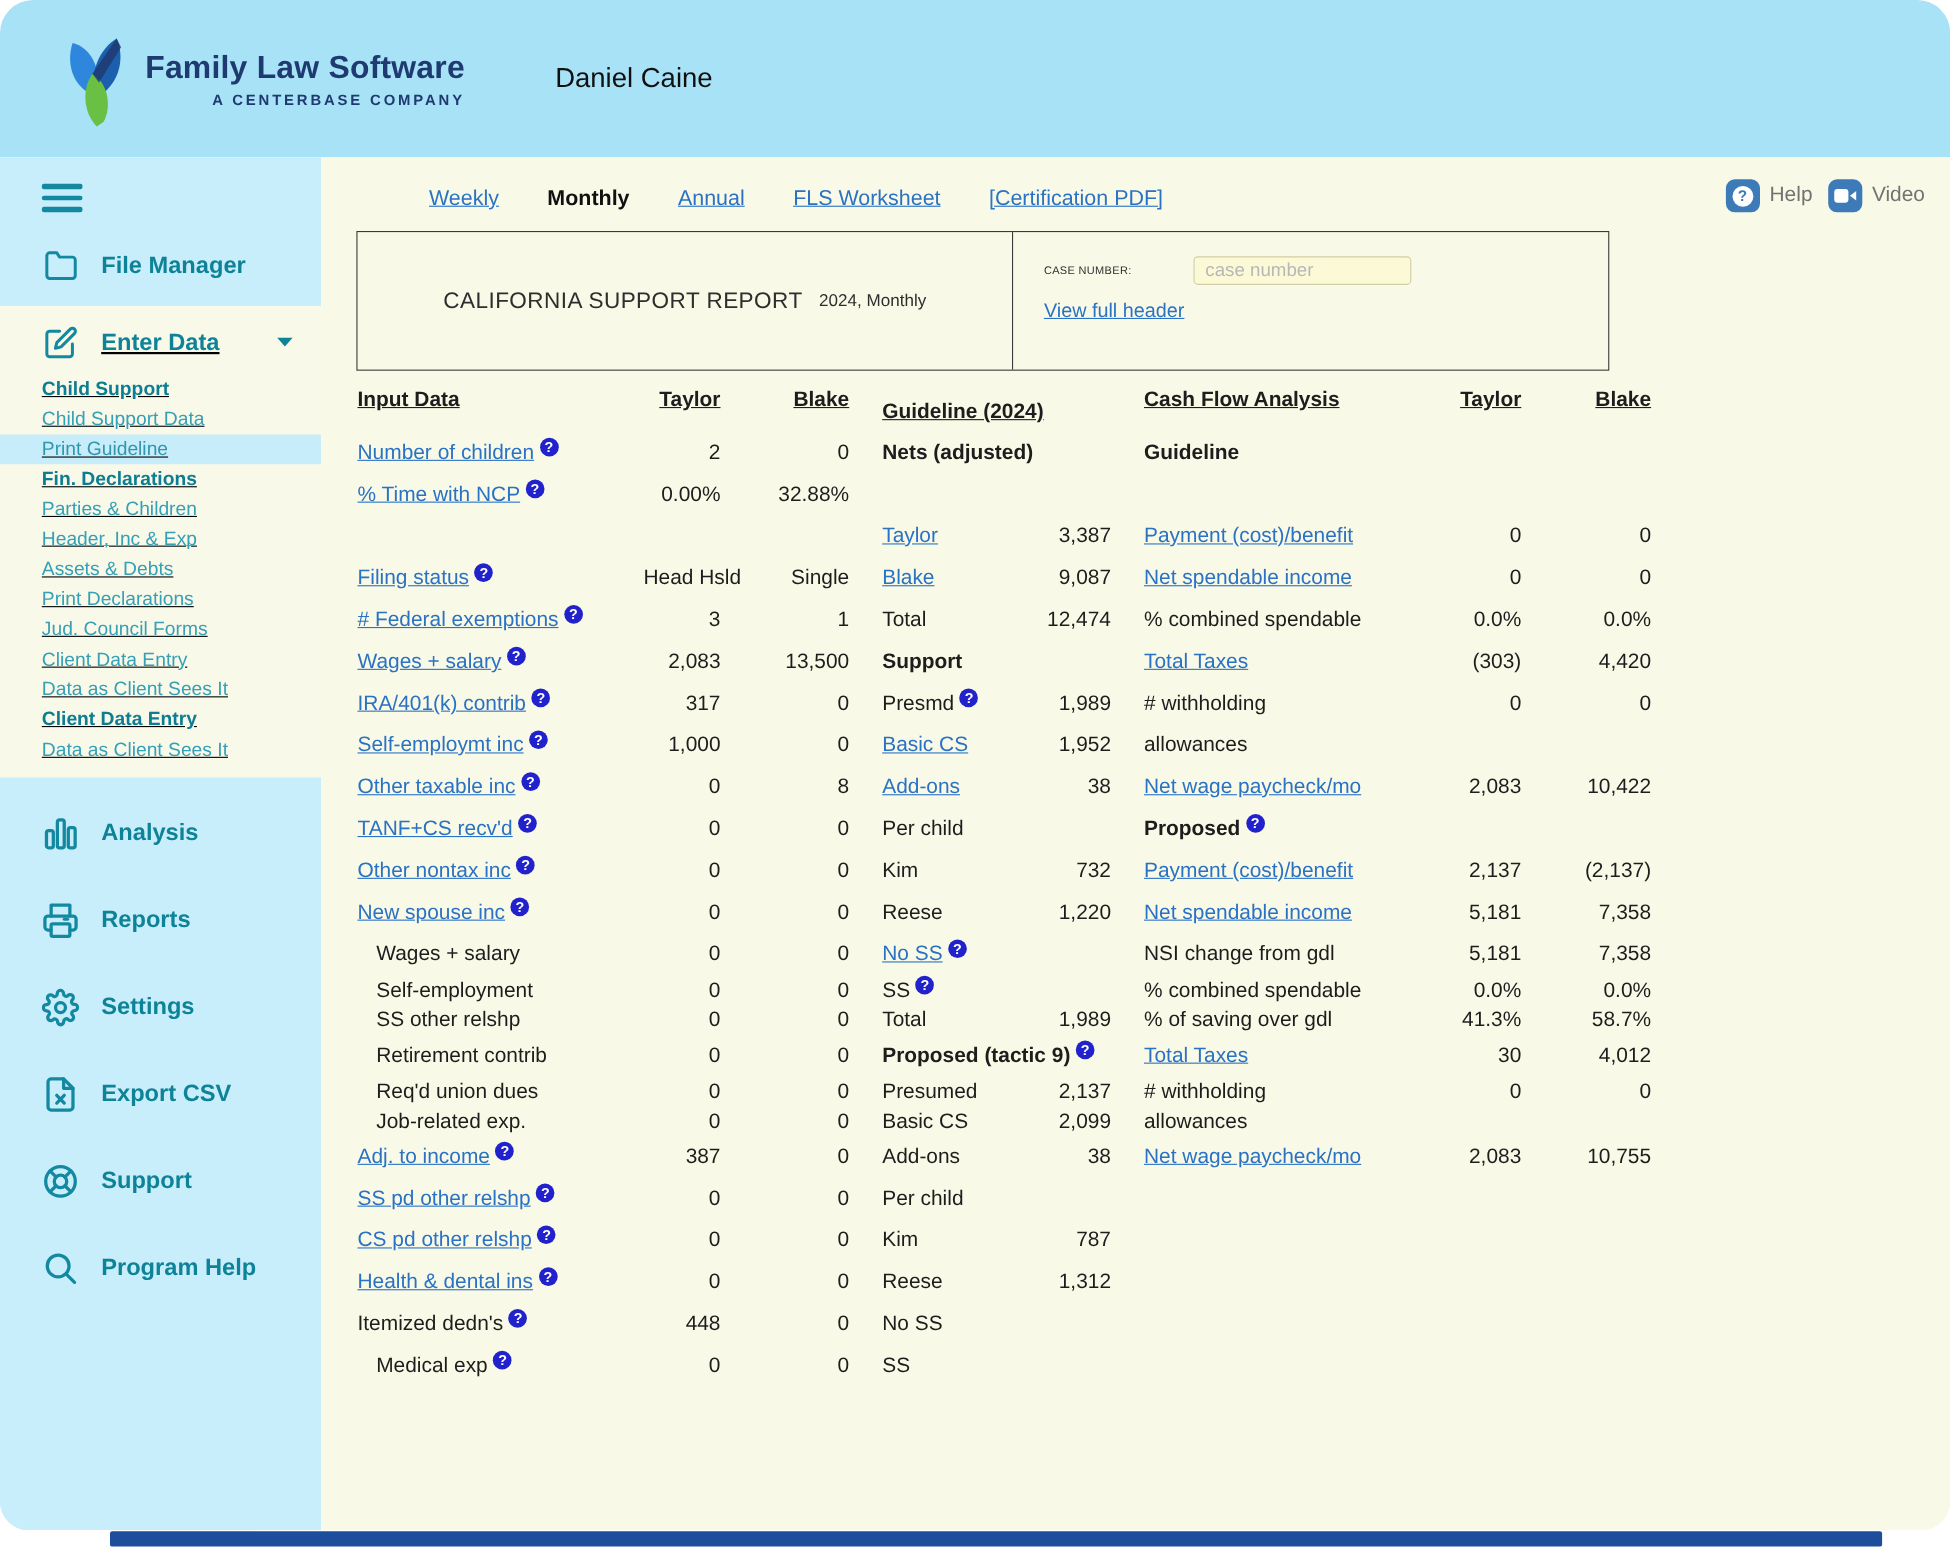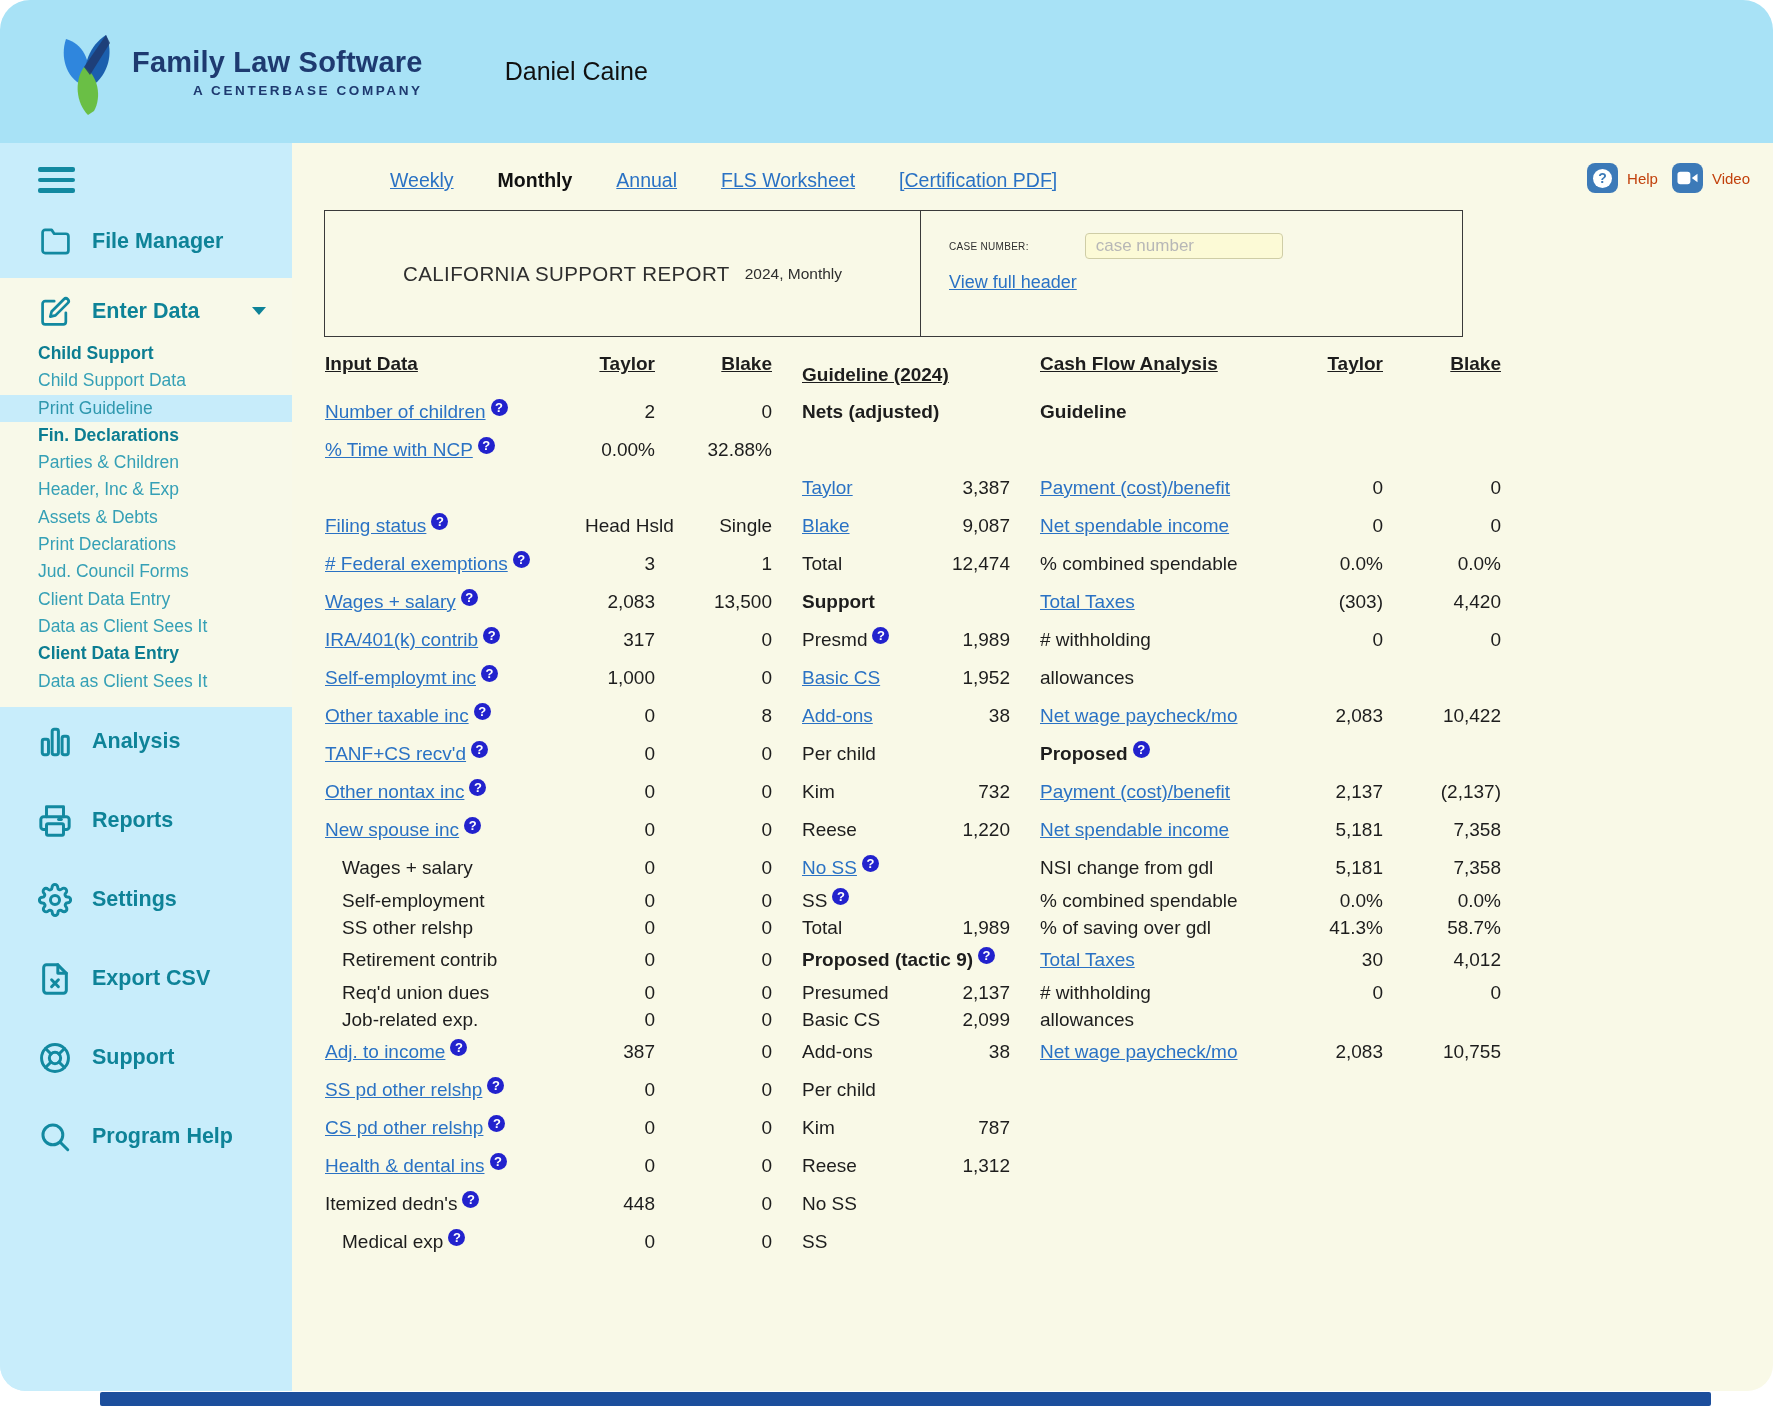--- a/index.html
+++ b/index.html
@@ -22,40 +22,40 @@
   .footer-bar { position:absolute; left:100px; right:62px; top:1px; height:14px; background:#1c4e9c; border-radius:2px; }
 
   
   .sb-top { height:135px; padding:24px 0 0 38px; }
   .hamburger { width:37px; cursor:pointer; }
   .hamburger span { display:block; height:4.5px; border-radius:2px; background:#1289a0; margin-bottom:6px; }
   .sb-item { display:flex; align-items:center; gap:20px; margin-top:32px; cursor:pointer; }
   .sb-item .icon { width:34px; height:34px; display:flex; align-items:center; justify-content:center; flex:0 0 auto; }
   .sb-item .icon svg { width:31px; height:31px; }
   .sb-label { font-size:21.5px; font-weight:700; color:#0e8398; }
-  .sb-enter { background:#f8f9e9; padding:16px 0 12px 0; }
+  .sb-enter { background:#f8f9e9; padding:16px 0 12px 0;text-decoration:underline; }
   .sb-enter .sb-item { margin-top:0; padding-left:38px; }
   .caret { margin-left:auto; margin-right:26px; width:0; height:0; border-left:7px solid transparent; border-right:7px solid transparent; border-top:8px solid #0e8398; }
   .sub-list { margin-top:12px; }
   .sub-item { font-size:17.5px; color:#35a0b6; line-height:27.3px; padding-left:38px; cursor:pointer; white-space:nowrap; }
   .sub-item.bold { font-weight:700; color:#0c7d92; }
   .sub-item.active { background:#c7ecfa; color:#2f98ae; }
-  .sb-bottom { flex:1; background:#c8edfb; padding:10px 0 0 38px; }
+  .sb-bottom { flex:1; background:#c8edfb; padding:26px 0 0 38px; }
   .sb-bottom .sb-item { margin-top:0; margin-bottom:29px; height:50px; }
   .sb-bottom .sb-item .icon svg { width:38px; height:38px; }
 
   
   .tabs { display:flex; align-items:baseline; gap:44px; padding:26px 0 0 98px; font-size:19.5px; }
   .tab { color:#2a72c4; text-decoration:underline; cursor:pointer; }
   .tab.active { color:#111; font-weight:700; text-decoration:none; cursor:default; }
   .topright { position:absolute; top:20px; right:23px; display:flex; align-items:center; }
   .sq-btn { width:31px; height:30px; background:#3c7ab8; border-radius:8px; display:flex; align-items:center; justify-content:center; cursor:pointer; flex:0 0 auto; }
   .hb-q { width:19px; height:19px; background:#fff; border-radius:50%; color:#3c7ab8; font-size:14px; font-weight:700; text-align:center; line-height:19px; }
   .sq-btn svg { width:21px; height:16px; }
-  .btn-label { font-size:15px; color:#c2410c; margin:0 14px 0 9px; }
+  .btn-label { font-size:19px; color:#737373; margin:0 14px 0 9px; }
   .btn-label:last-child { margin-right:0; }
 
   .report-box { margin:18px 0 0 32px; width:1139px; height:127px; border:1.5px solid #3a3a3a; display:flex; background:#f9f9e7; }
   .rb-left { width:596px; border-right:1.5px solid #3a3a3a; display:flex; flex-direction:row; align-items:center; justify-content:center; gap:15px; }
   .rb-title { font-size:20.5px; color:#2e2e2e; letter-spacing:0.4px; }
   .rb-sub { font-size:15.5px; color:#2e2e2e; }
   .rb-right { flex:1; padding:22px 0 0 28px; }
   .rb-case-row { display:flex; align-items:center; }
   .rb-case-label { font-size:10px; color:#2e2e2e; letter-spacing:0.3px; }
   .case-input { margin-left:56px; width:198px; height:26px; background:#fcfad6; border:1px solid #cfcda6; border-radius:4px; font-size:17px; padding:0 10px; color:#555; font-family:"Liberation Sans",sans-serif; }

